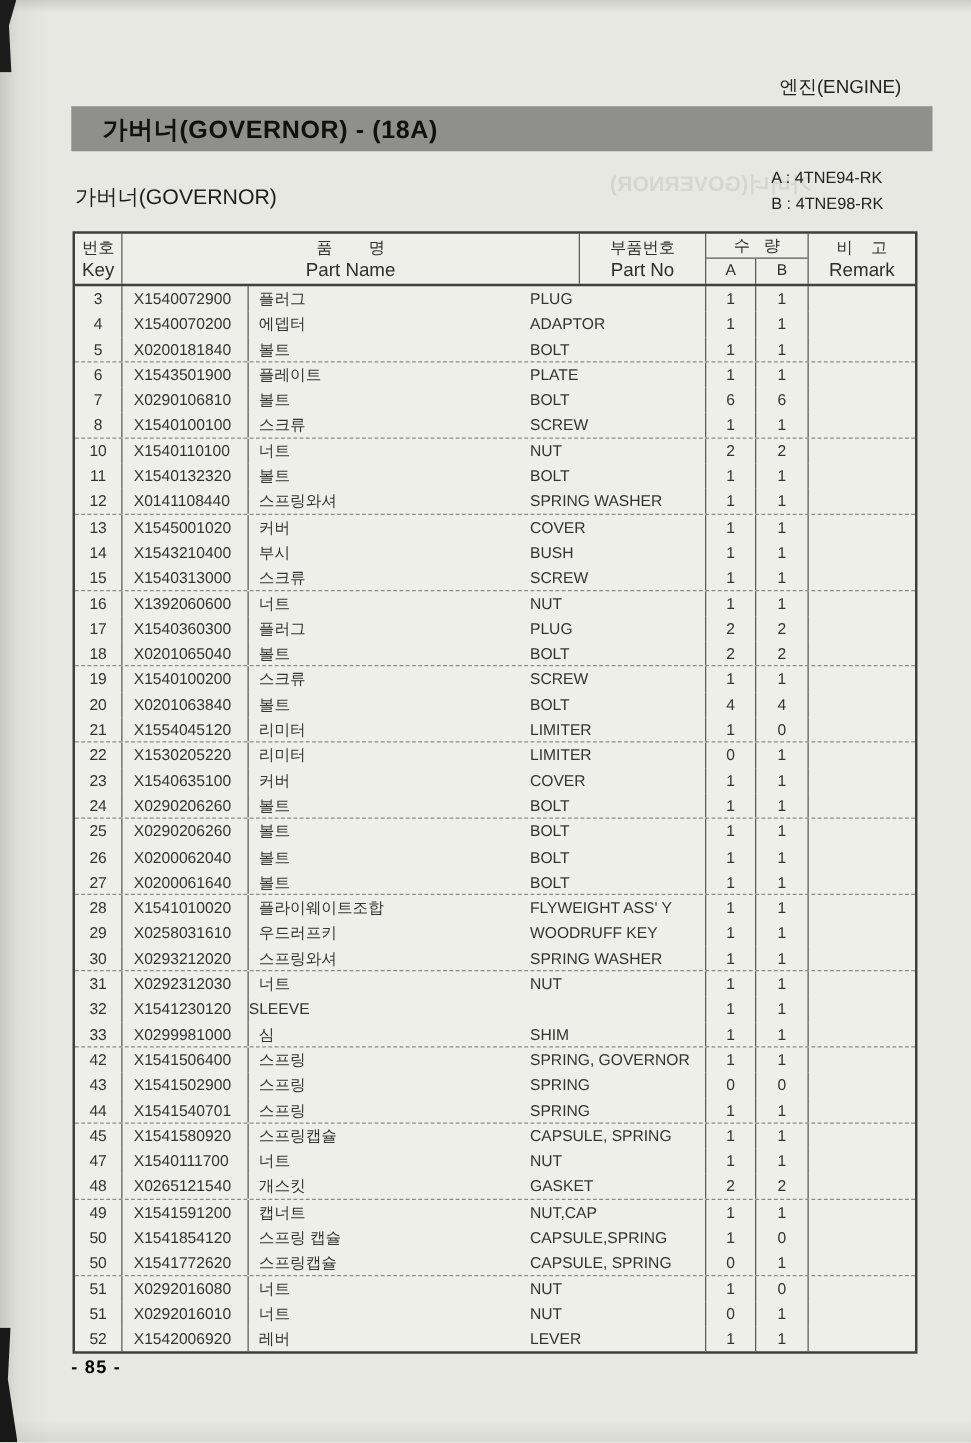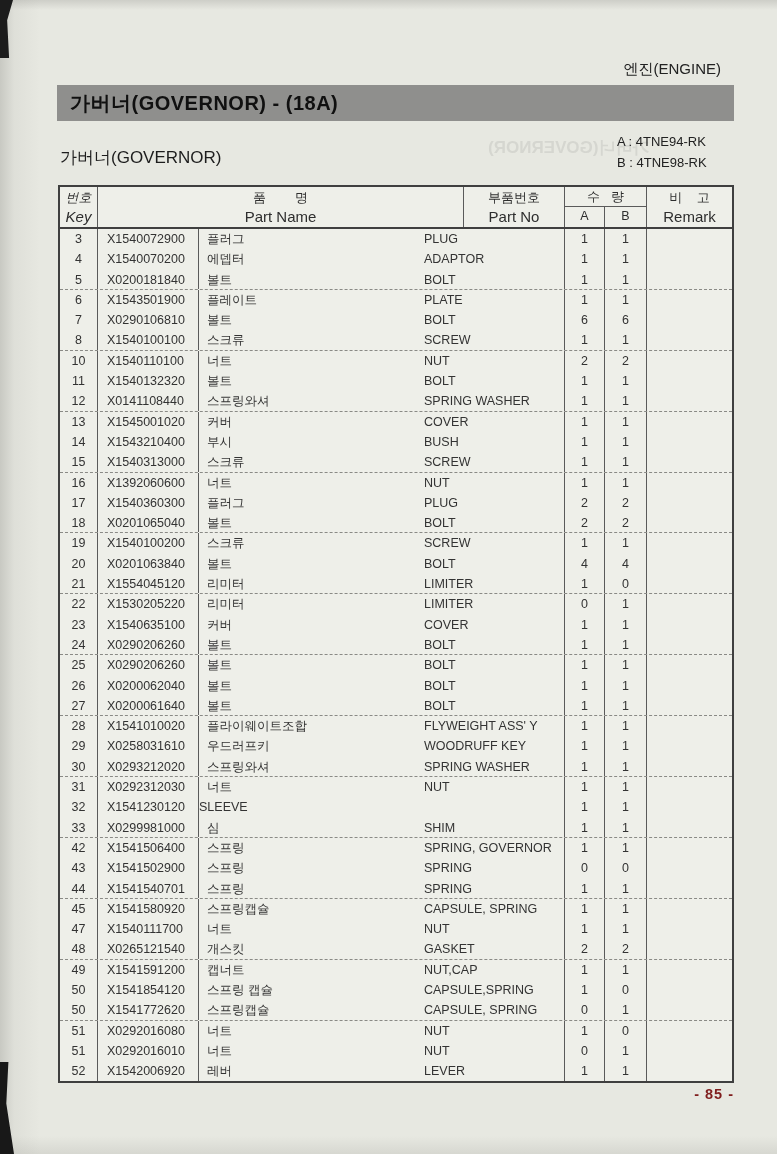--- a/index.html
+++ b/index.html
@@ -17,34 +17,34 @@
   .corner-tl{position:absolute;left:0;top:0;width:13px;height:58px;background:#1c1c1c;
     clip-path:polygon(0 0,100% 0,55% 35%,70% 100%,0 100%);}
   .corner-bl{position:absolute;left:0;bottom:0;width:14px;height:92px;background:#181818;
     clip-path:polygon(0 0,60% 0,45% 45%,100% 100%,0 100%);}
   .ghost-mirror{position:absolute;top:136px;right:128px;
     transform:scaleX(-1);font-size:17px;font-weight:bold;color:rgba(60,60,60,.10);}
   .ghost-diagram{position:absolute;left:200px;top:250px;opacity:.055;pointer-events:none;}
 
   .engine-label{position:absolute;top:60px;right:56px;font-size:15px;color:#222;}
   .title-bar{position:absolute;left:57px;top:85px;width:677px;height:36px;
-    background:var(--titlebar-bg,#8f8f8d);display:flex;align-items:center;}
+    background:var(--titlebar-bg,#8f8f8d);display:flex;align-items:center;padding-left:12px;}
   .title-bar span{font-size:20px;font-weight:bold;color:#101010;padding-left:13px;letter-spacing:.5px;}
   .section-title{position:absolute;left:60px;top:146px;font-size:17px;color:#1d1d1d;}
   .model-block{position:absolute;left:617px;top:131px;font-size:13px;line-height:21px;color:#222;}
 
   
   .ptable{position:absolute;left:58px;top:185px;width:676px;
     background:var(--table-bg,#eeefe9);border:2px solid #3f3f3f;box-sizing:border-box;}
   .thead{display:flex;height:40px;border-bottom:2px solid #3f3f3f;font-size:13px;}
   .hcell{display:flex;flex-direction:column;justify-content:center;align-items:center;
     border-right:1px solid #5a5a5a;box-sizing:border-box;line-height:19px;white-space:pre;}
   .hcell:last-child{border-right:none;}
   .hcell .en{font-size:15px;}
-  .h-key{width:38px;font-style:italic;}
+  .h-key{width:38px;}
   .h-partno{width:101px;}
   .h-name{width:366px;}
   .h-qty{width:82px;justify-content:flex-start;}
   .h-remark{width:89px;flex:1;}
   .qty-top{height:20px;line-height:20px;border-bottom:1px solid #5a5a5a;width:100%;text-align:center;box-sizing:border-box;}
   .qty-bot{display:flex;height:20px;line-height:19px;width:100%;font-size:12.5px;}
   .qty-bot .qa{width:40px;text-align:center;border-right:1px solid #5a5a5a;box-sizing:border-box;}
   .qty-bot .qb{flex:1;text-align:center;}
 
   .trow{display:flex;height:20.3px;font-size:12.5px;line-height:20.3px;color:#333;}
@@ -53,22 +53,22 @@
   .trow .c:last-child{border-right:none;}
   .c.key{width:38px;text-align:center;}
   .c.partno{width:101px;padding-left:9px;}
   .c.name{width:366px;display:flex;gap:43px;}
   .c.name .ko{width:182px;padding-left:8px;box-sizing:border-box;}
   .c.name .en{flex:1;}
   .c.qa{width:40px;text-align:center;}
   .c.qb{width:42px;text-align:center;}
   .c.remark{flex:1;}
 
-  .page-number{position:absolute;left:57px;width:677px;top:1086px;text-align:right;
-    font-size:14.5px;font-weight:bold;color:#7f1d1d;letter-spacing:1px;}
+  .page-number{position:absolute;left:57px;width:677px;top:1086px;text-align:left;
+    font-size:14.5px;font-weight:bold;color:#000000;letter-spacing:1px;}
 </style>
 </head>
 <body style="--page-bg: #e7e8e1; --titlebar-bg: #8f8f8d; --table-bg: #eeefe9;">
 
 <div class="scan-shade"></div>
 <div class="corner-tl"></div>
 <div class="corner-bl"></div>
 
 <div class="engine-label">엔진(ENGINE)</div>
 

